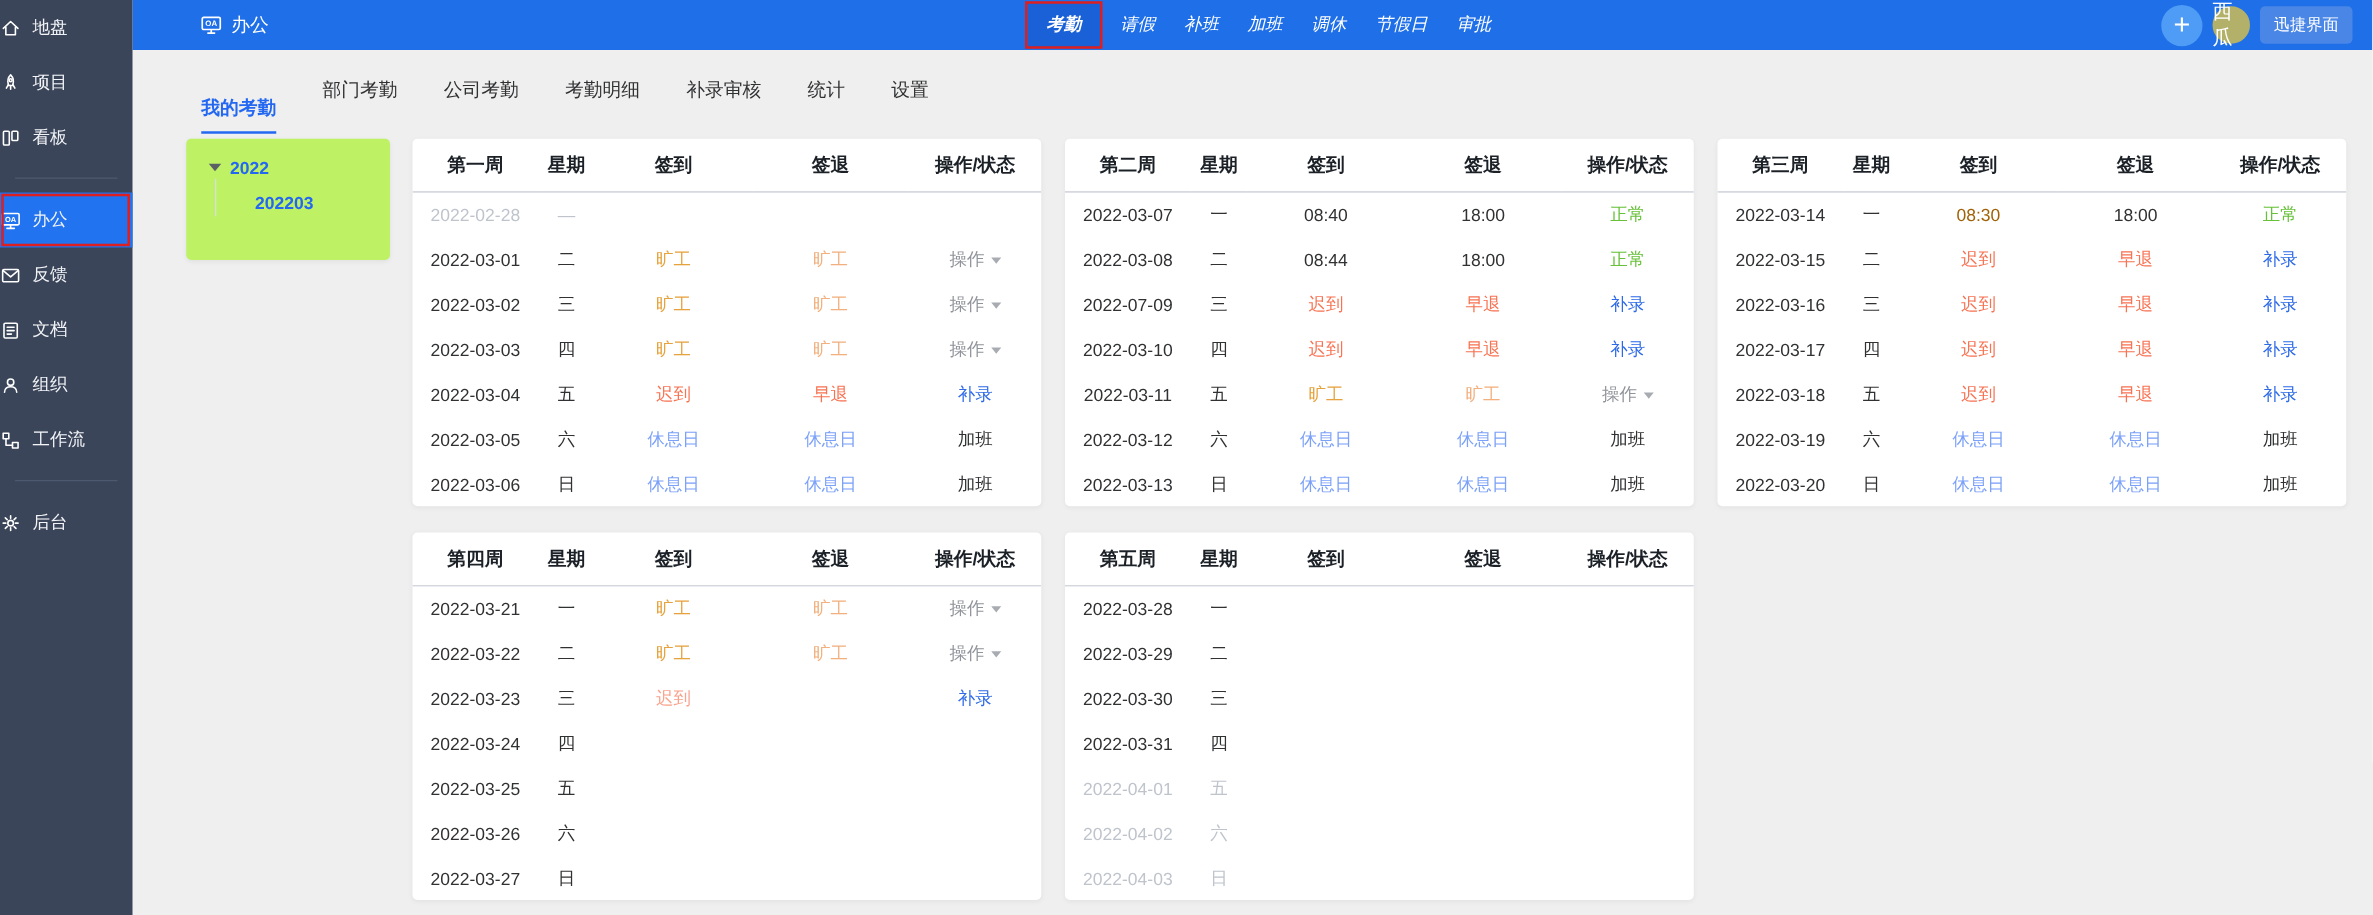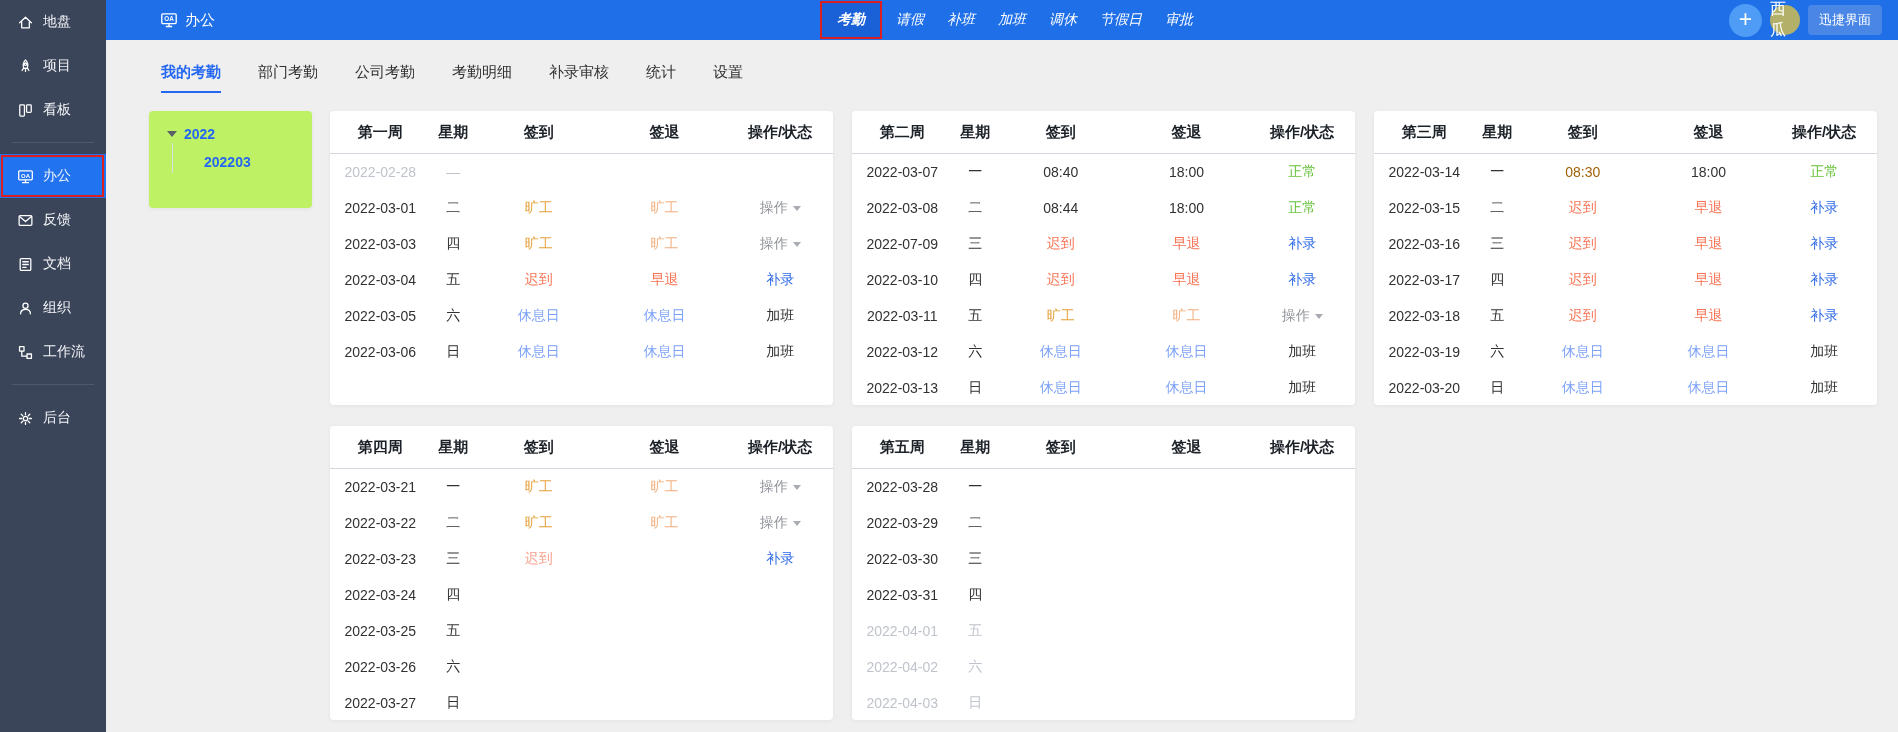--- a/index.html
+++ b/index.html
@@ -1,21 +1,21 @@
 <!DOCTYPE html>
 <html><head>
 <meta charset="utf-8">
 <style>
   html,body{margin:0;padding:0;}
   body{font-family:"Liberation Sans","DejaVu Sans",sans-serif;}
   .root{position:relative;width:1898px;height:732px;overflow:hidden;background:var(--content-bg,#efefef);}
 
   
   .sidebar{position:absolute;left:0;top:0;width:106px;height:732px;background:var(--sidebar-bg,#3b4559);z-index:3;}
-  .si{position:relative;height:44px;display:flex;align-items:center;gap:9px;padding-left:17px;color:#f2f4f8;font-size:14px;cursor:pointer;}
+  .si{position:relative;height:44px;display:flex;align-items:center;gap:9px;color:#f2f4f8;font-size:14px;cursor:pointer;}
   .si .ic{width:17px;height:17px;display:inline-flex;}
   .si .ic svg{width:17px;height:17px;}
   .si.active{background:var(--sidebar-active,#2173f0);}
   .sb-divider{height:1px;background:#4d596e;margin:10px 12px 11px 12px;}
   .red-box{position:absolute;pointer-events:none;border:2px solid var(--annotation-red,#dd1f1f);}
   .si .red-box{inset:1px 2px 1px 1px;}
 
   
   .topbar{position:absolute;left:106px;top:0;width:1792px;height:40px;background:var(--topbar-blue,#1e6fe8);color:#fff;z-index:2;}
   .topbar-title{position:absolute;left:54px;top:0;height:40px;display:flex;align-items:center;gap:7px;font-size:15px;}
@@ -26,21 +26,21 @@
   .tm-item .red-box{inset:-1px -2px;}
   .topbar-right{position:absolute;right:16px;top:0;height:40px;display:flex;align-items:center;gap:8px;}
   .plus-btn{width:33px;height:33px;border-radius:50%;background:#4e9cf5;display:flex;align-items:center;justify-content:center;font-size:23px;font-weight:300;line-height:1;cursor:pointer;padding-bottom:2px;box-sizing:border-box;}
   .avatar{width:30px;height:30px;border-radius:50%;background:#b3b169;display:flex;align-items:center;justify-content:center;font-size:16px;cursor:pointer;}
   .quick-btn{background:#4a86e6;border-radius:4px;padding:6px 11px;font-size:13px;cursor:pointer;}
 
   
   .content{position:absolute;left:106px;top:40px;width:1792px;height:692px;}
   .tabs{position:absolute;left:55px;top:23px;display:flex;gap:37px;font-size:15px;color:#303133;}
   .tab{padding-bottom:9px;cursor:pointer;border-bottom:2px solid transparent;}
-  .tab.active{color:var(--accent,#2468f2);font-weight:bold;border-bottom-color:var(--accent,#2468f2);}
+  .tab.active{color:var(--accent,#2468f2);font-weight:bold;border-bottom-color:var(--accent,#2468f2);margin-top:14px;}
 
   .tree-card{position:absolute;left:43px;top:71px;width:163px;height:97px;background:#bef264;border-radius:4px;box-shadow:0 1px 4px rgba(0,0,0,.06);}
   .tree-year{position:absolute;left:18px;top:15px;display:flex;align-items:center;gap:7px;font-size:14px;font-weight:bold;color:var(--accent,#2468f2);cursor:pointer;}
   .tree-caret{width:0;height:0;border-left:5px solid transparent;border-right:5px solid transparent;border-top:6px solid #5a6066;}
   .tree-line{position:absolute;left:23px;top:32px;width:1px;height:30px;background:#d9dde4;}
   .tree-month{position:absolute;left:55px;top:43px;font-size:14px;font-weight:600;color:var(--accent,#2468f2);cursor:pointer;}
 
   .tables{position:absolute;left:224px;top:71px;display:grid;grid-template-columns:repeat(3,503px);gap:21px 19px;}
   .card{width:503px;height:294px;background:#fff;border-radius:4px;box-shadow:0 1px 4px rgba(0,0,0,.05);overflow:hidden;}
   table{width:100%;border-collapse:collapse;table-layout:fixed;}
@@ -219,20 +219,27 @@
                 <td></td>
               </tr>
               <tr>
                 <td class="">2022-03-01</td>
                 <td class="">二</td>
                 <td><span style="color: rgb(230, 162, 60);">旷工</span></td>
                 <td><span style="color: rgb(242, 176, 126);">旷工</span></td>
                 <td><span class="cell-link" style="color: rgb(144, 147, 153);">操作</span><i class="caret-down"></i></td>
               </tr>
               <tr>
+                <td class="">2022-03-02</td>
+                <td class="">三</td>
+                <td><span style="color: rgb(230, 162, 60);">旷工</span></td>
+                <td><span style="color: rgb(242, 176, 126);">旷工</span></td>
+                <td><span class="cell-link" style="color: rgb(144, 147, 153);">操作</span><i class="caret-down"></i></td>
+              </tr>
+              <tr>
                 <td class="">2022-03-03</td>
                 <td class="">四</td>
                 <td><span style="color: rgb(230, 162, 60);">旷工</span></td>
                 <td><span style="color: rgb(242, 176, 126);">旷工</span></td>
                 <td><span class="cell-link" style="color: rgb(144, 147, 153);">操作</span><i class="caret-down"></i></td>
               </tr>
               <tr>
                 <td class="">2022-03-04</td>
                 <td class="">五</td>
                 <td><span style="color: rgb(248, 115, 83);">迟到</span></td>

